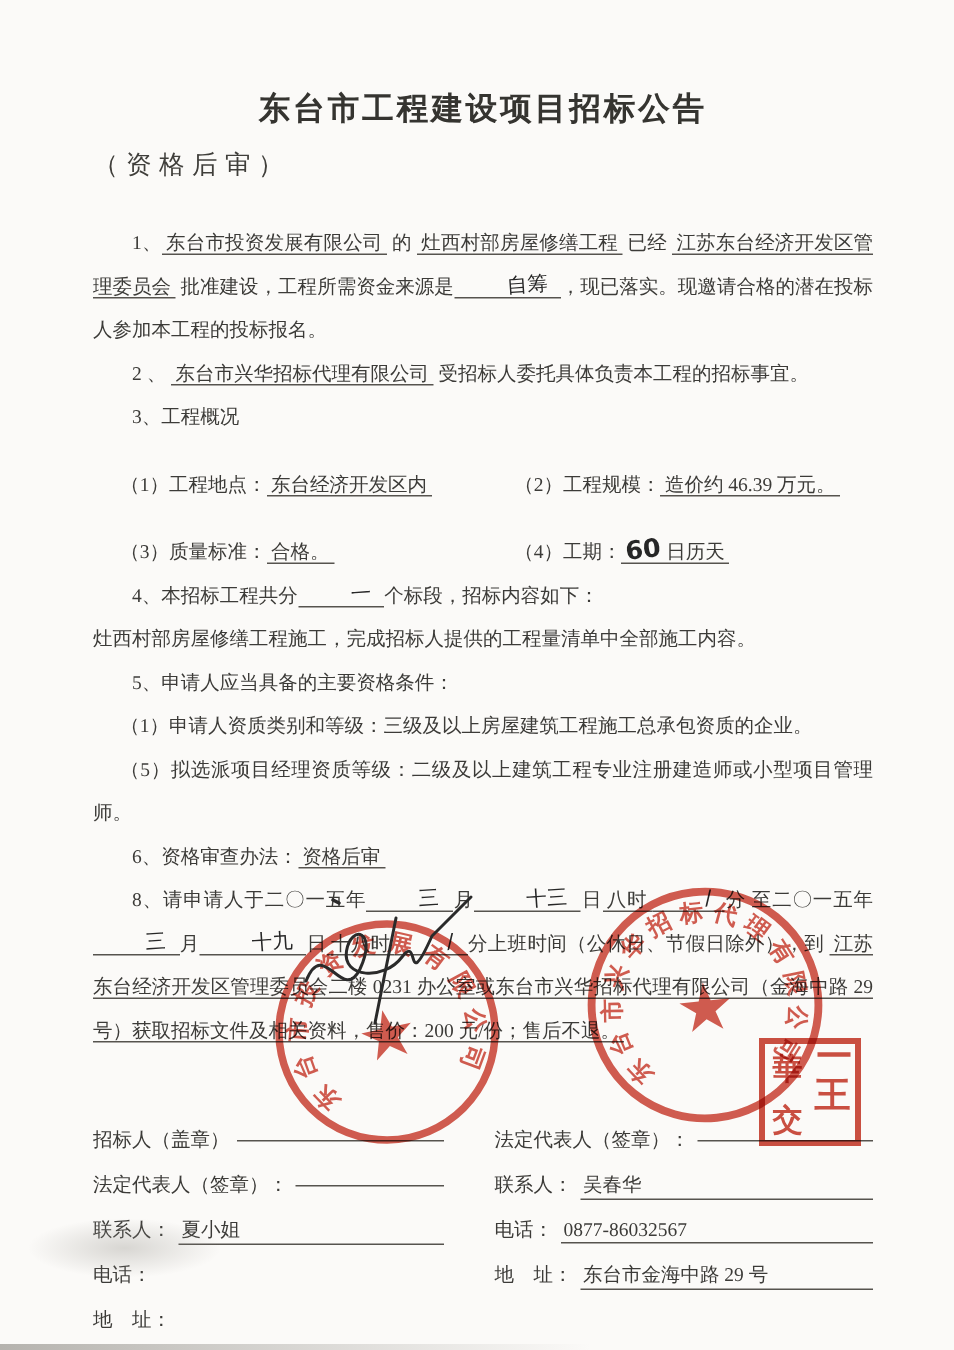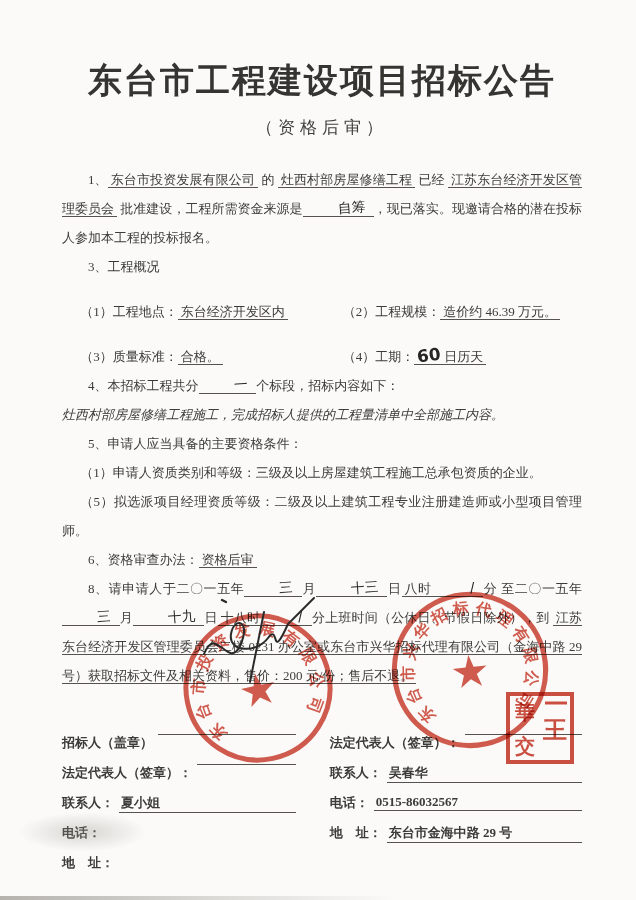--- a/index.html
+++ b/index.html
@@ -4,43 +4,43 @@
 <style>
   html,body { margin:0; padding:0; background:#e9e8e5; }
   .paper {
     position:relative; width:636px; height:900px; margin:0 auto;
     background:#fbfaf8; overflow:hidden;
     font-family:"Liberation Serif","DejaVu Serif",serif;
     color:#3c3b38;
   }
   .content { position:absolute; left:62px; right:54px; top:0; }
   h1.title {
-    margin:58px 0 0 0; text-align:center; font-size:34px; font-weight:700;
+    margin:58px 0 0 0; text-align:center; font-size:21px; font-weight:700;
     color:#353430; letter-spacing:2px;
   }
-  .subtitle { text-align:center; font-size:17px; letter-spacing:5px; margin-top:12px; color:#403f3b; }
+  .subtitle { text-align:left; font-size:17px; letter-spacing:5px; margin-top:12px; color:#403f3b; }
   .body { margin-top:26px; font-size:13px; line-height:29px; text-align:justify; }
   .para { margin:0; text-indent:2em; }
-  .para.noindent { text-indent:0;font-style:italic; }
+  .para.noindent { text-indent:0; }
   .para.sub { text-indent:1.4em; }
   .u { border-bottom:1.2px solid #56534e; padding:0 3px; }
   .blank { padding:0 9px; }
   .hw {
     font-family:"DejaVu Sans","Liberation Sans",sans-serif;
     display:inline-block; transform:rotate(-4deg);
     color:#262626; font-size:1.05em; line-height:1;
   }
   .hw.big { font-size:17px; transform:rotate(-7deg); font-weight:700; }
   .cols { display:flex;margin-top:16px; }
   .cols .cell { flex:0 0 54%; text-indent:1.4em; }
   .cols .cell.r { flex:1; text-indent:0; }
   .sig { display:flex; gap:34px; margin-top:44px; font-size:13px; }
   .sig-col { flex:1; }
   .sig-col.r { flex:1.08; }
-  .sig-row { display:flex; align-items:flex-start; height:30px;font-weight:bold; }
+  .sig-row { display:flex; align-items:center; height:30px; }
   .sig-row .lbl { white-space:nowrap; }
   .sig-row .line { flex:1; border-bottom:1.2px solid #56534e; margin-left:5px; padding:0 2px; }
   .stamp { position:absolute; mix-blend-mode:multiply; opacity:.82; }
   .stamp-investor { left:178px; top:608px; transform:rotate(-12deg); }
   .stamp-agent   { left:386px; top:584px; transform:rotate(-6deg); }
   .scribble { position:absolute; left:198px; top:590px; }
   .name-seal { position:absolute; left:505px; top:691px; mix-blend-mode:multiply; opacity:.85; }
   .edge-bottom {
     position:absolute; bottom:0; left:0; width:62%; height:4px;
     background:linear-gradient(to right,#8f8c86,rgba(143,140,134,0)); opacity:.65;
@@ -56,20 +56,21 @@
 <div class="paper">
   <div class="content">
 
     <h1 class="title">东台市工程建设项目招标公告</h1>
     <div class="subtitle">（资格后审）</div>
 
     <div class="body">
 
       <p class="para"><span>1、</span><span class="u">东台市投资发展有限公司</span><span> 的 </span><span class="u">灶西村部房屋修缮工程</span><span> 已经 </span><span class="u">江苏东台经济开发区管理委员会</span><span> 批准建设，工程所需资金来源是</span><span class="u blank"><span class="hw">自筹</span></span><span>，现已落实。现邀请合格的潜在投标人参加本工程的投标报名。</span></p>
 
+      <p class="para"><span>2 、</span> <span class="u">东台市兴华招标代理有限公司</span><span> 受招标人委托具体负责本工程的招标事宜。</span></p>
 
       <p class="para">3、工程概况</p>
 
       <div class="cols">
         <span class="cell"><span>（1）工程地点：</span><span class="u">东台经济开发区内</span></span>
         <span class="cell r"><span>（2）工程规模：</span><span class="u">造价约 46.39 万元。</span></span>
       </div>
       <div class="cols">
         <span class="cell"><span>（3）质量标准：</span><span class="u">合格。</span></span>
         <span class="cell r"><span>（4）工期：</span><span class="u"><span class="hw big">60</span><span> 日历天</span></span></span>
@@ -114,21 +115,21 @@
         <div class="sig-row">
             <span class="lbl">法定代表人（签章）：</span>
             <span class="line"></span>
           </div>
         <div class="sig-row">
             <span class="lbl">联系人：</span>
             <span class="line"><span>吴春华</span></span>
           </div>
         <div class="sig-row">
             <span class="lbl">电话：</span>
-            <span class="line"><span>0515-86032567</span></span>
+            <span class="line"><span>0877-86032567</span></span>
           </div>
         <div class="sig-row">
             <span class="lbl">地　址：</span>
             <span class="line"><span>东台市金海中路 29 号</span></span>
           </div>
       </div>
     </div>
 
   </div>
 

